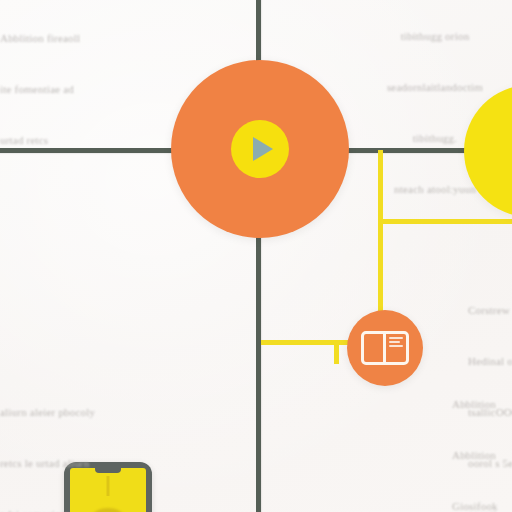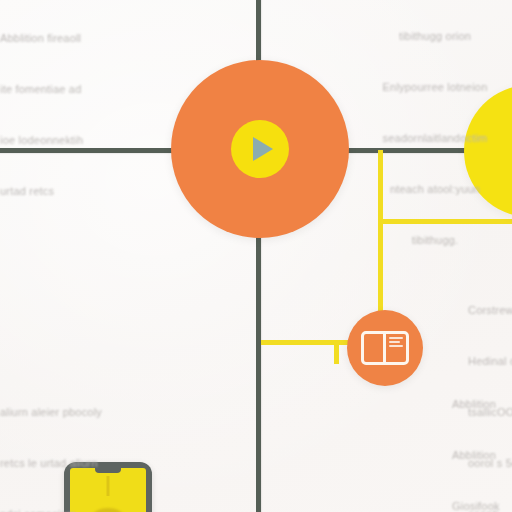--- a/index.html
+++ b/index.html
@@ -6,21 +6,21 @@
     margin: 0;
     padding: 0;
     background: #ffffff;
   }
   #canvas {
     position: relative;
     width: 512px;
     height: 512px;
     overflow: hidden;
     background: #faf8f7;
-    font-family: Liberation Sans, sans-serif;
+    font-family: Liberation Serif, serif;
   }
 
   
   .paper-tint {
     position: absolute;
     inset: 0;
     background:
       radial-gradient(ellipse at 30% 35%, rgba(255,255,255,0.65) 0%, rgba(250,247,245,0) 70%),
       linear-gradient(160deg, #fbfaf9 0%, #f7f4f2 55%, #f9f6f4 100%);
     pointer-events: none;
@@ -285,30 +285,28 @@
     <div class="device-screen">
       <div class="device-notch"></div>
       <div class="device-stem"></div>
       <div class="device-blob"></div>
     </div>
   </div>
 
   <div class="caption caption-top-left">
     <span>Abblition fireaoll</span>
     <span>ite fomentiae ad</span>
-    <span>ioe lodeonnektih</span>
     <span>urtad retcs</span>
   </div>
 
   <div class="caption caption-top-right">
     <span>tibithugg orion</span>
-    <span>Enlypourree lotneion</span>
     <span>seadornlaitlandoctim</span>
+    <span>tibithugg.</span>
     <span>nteach atool:yuun</span>
-    <span>tibithugg.</span>
   </div>
 
   <div class="caption caption-mid-right">
     <span>Corstrew</span>
     <span>Hedinal o</span>
     <span>tsallicOOC</span>
     <span>oorol s 5e</span>
     <span>coonti</span>
   </div>
 

